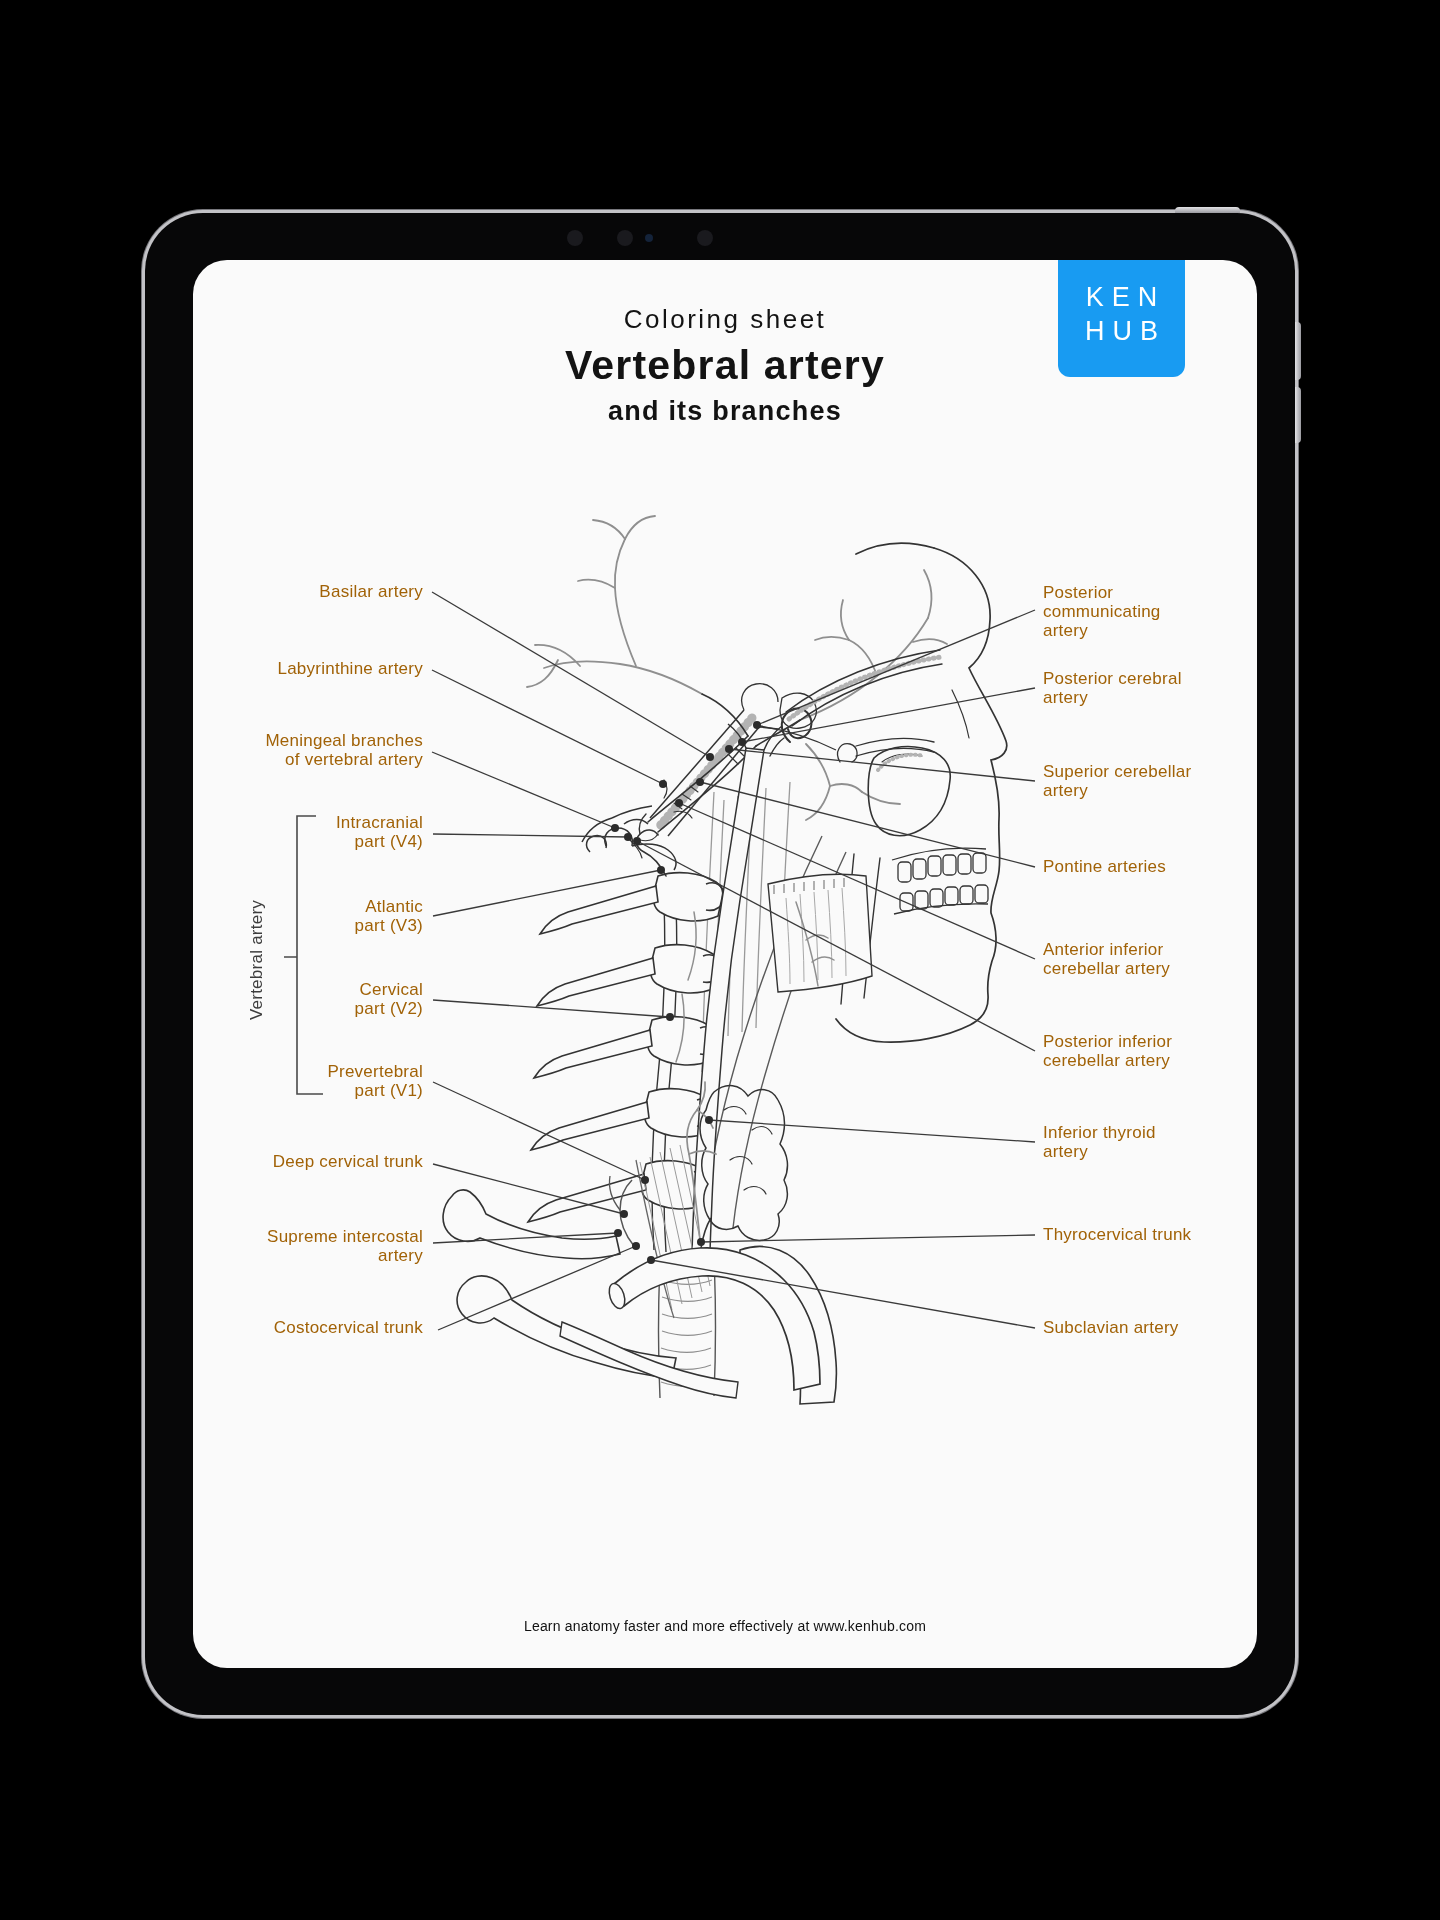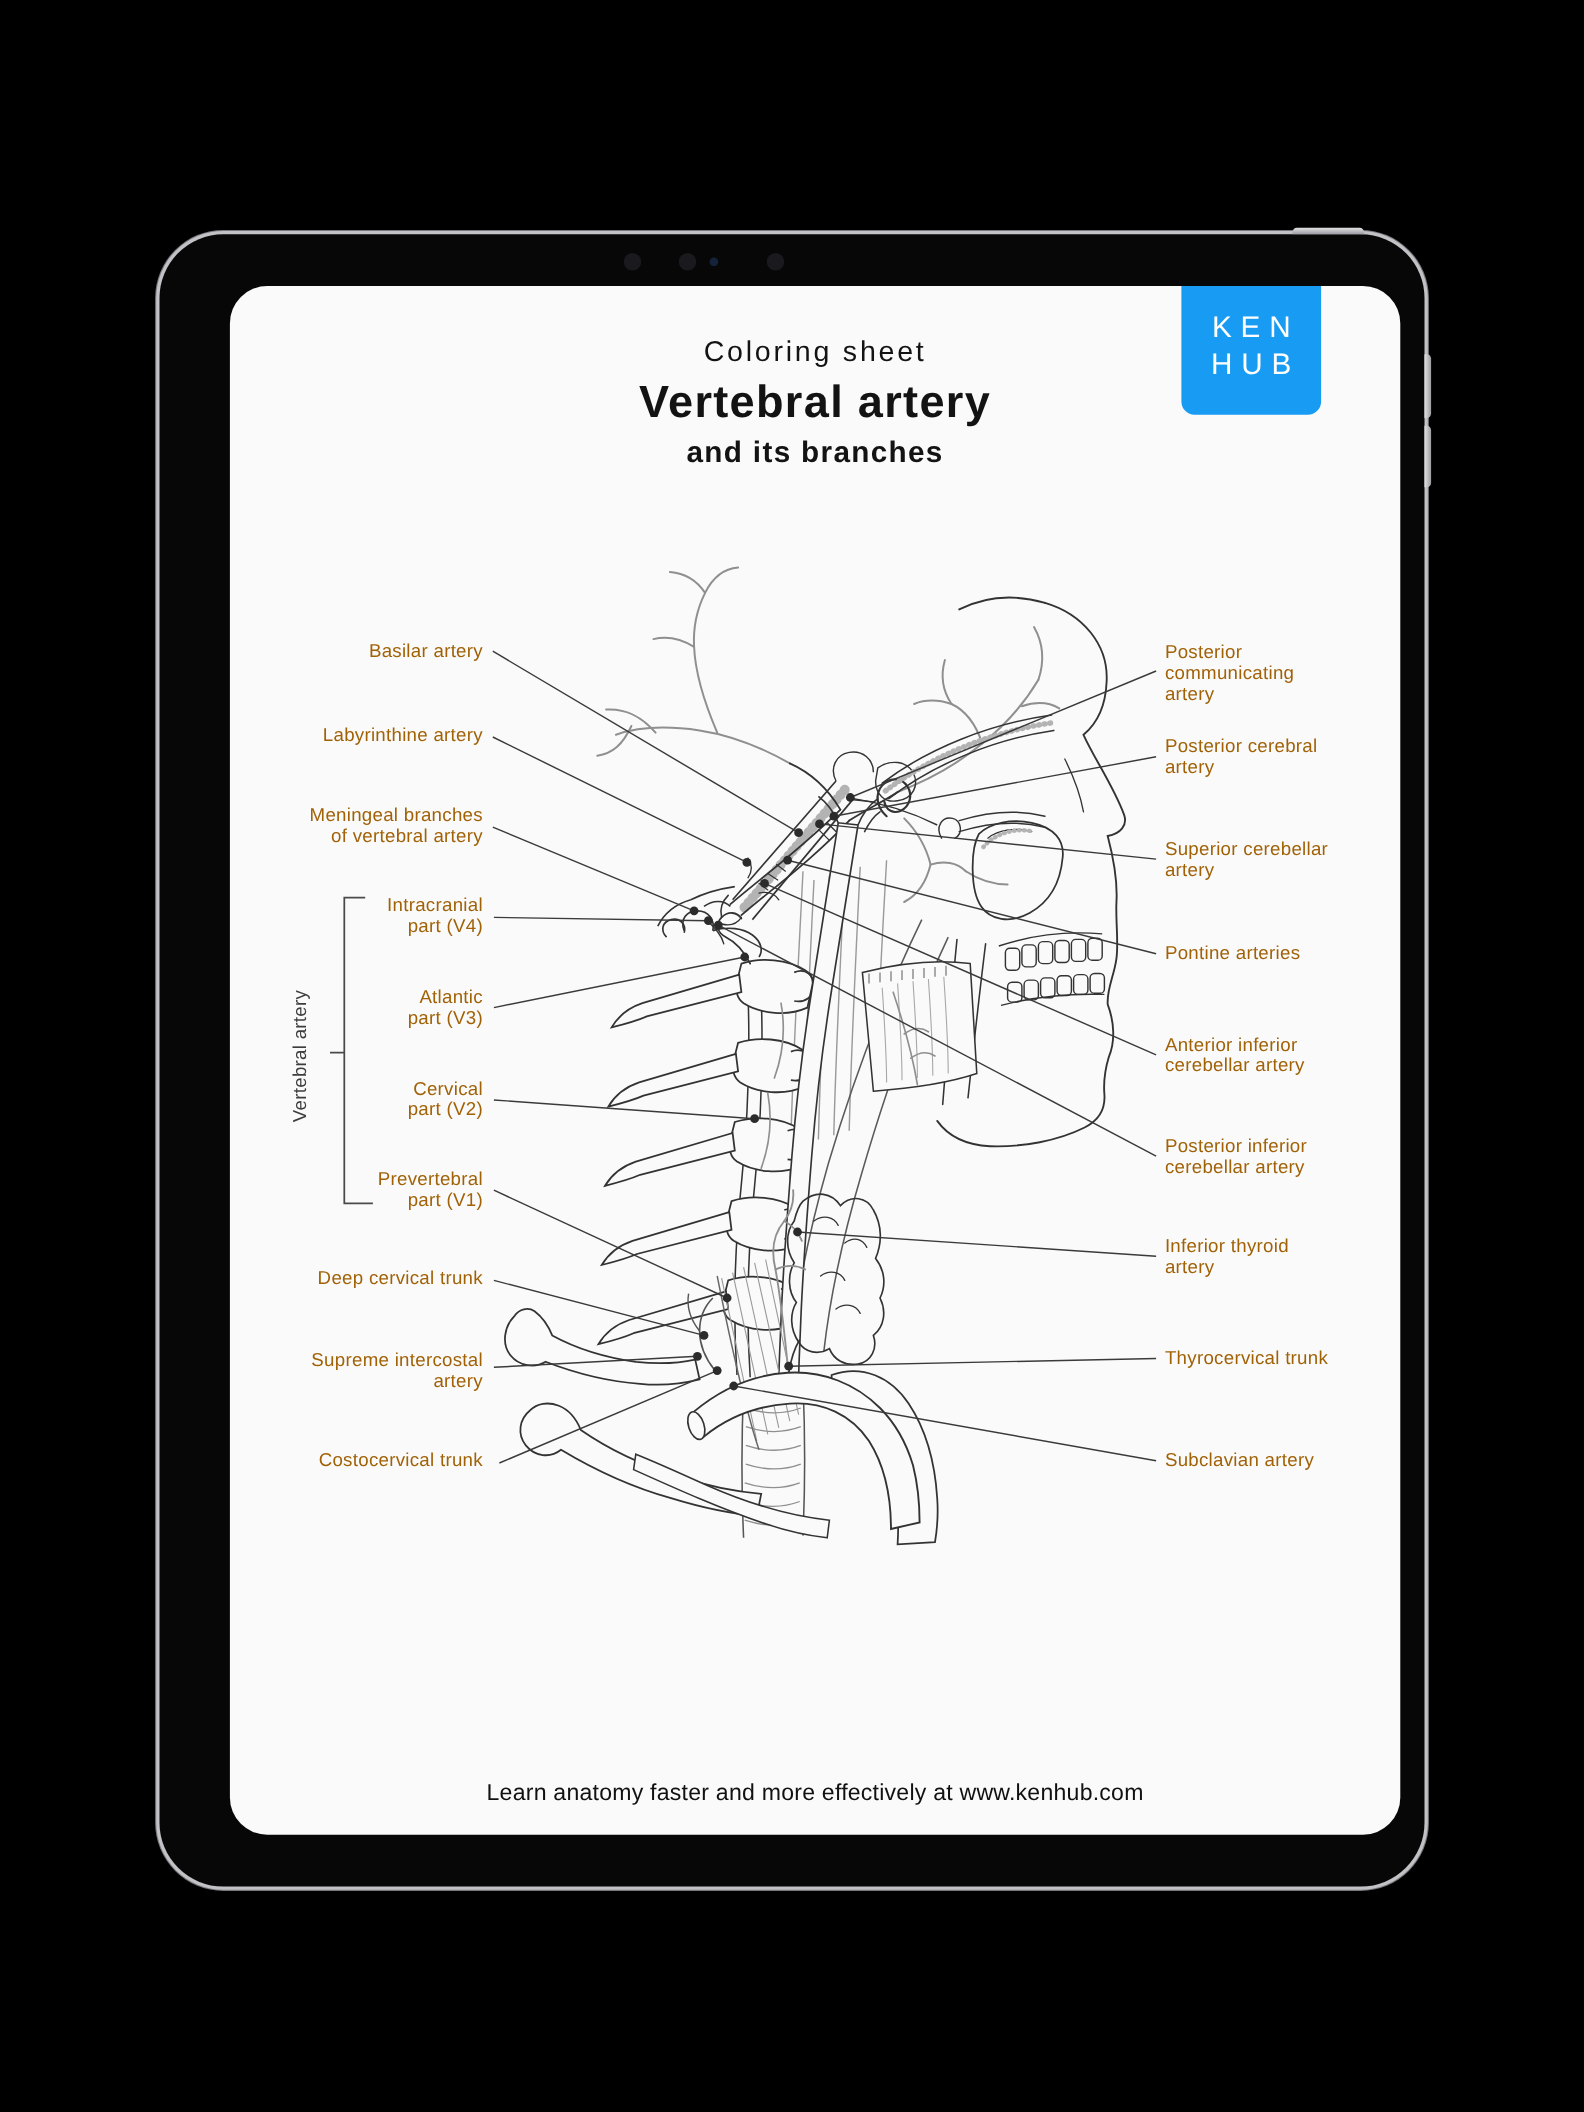--- a/index.html
+++ b/index.html
@@ -4,42 +4,42 @@
 <style>
   html,body{margin:0;padding:0;background:#000;width:1440px;height:1920px;overflow:hidden;
     font-family:"Liberation Sans","DejaVu Sans",sans-serif;}
   .stage{position:relative;width:1440px;height:1920px;background:#000;}
   
   .device{position:absolute;left:145px;top:213px;width:1150px;height:1502px;background:#070708;
     border-radius:58px;box-shadow:0 0 0 3px #c2c2c6,0 0 0 4px #77777c,0 18px 60px rgba(0,0,0,.8);}
   .cam{position:absolute;border-radius:50%;background:#1a1a1e;}
   .sidebtn{position:absolute;background:linear-gradient(90deg,#e3e3e6,#9a9aa0);}
   .topbtn{position:absolute;background:linear-gradient(#e3e3e6,#9a9aa0);}
-  .screen{position:absolute;left:64px;top:47px;width:1064px;height:1408px;background:#fafafa;
+  .screen{position:absolute;left:48px;top:47px;width:1064px;height:1408px;background:#fafafa;
     border-radius:34px;overflow:hidden;}
   
   .logo{position:absolute;left:865px;top:0;width:127px;height:117px;border-radius:0 0 12px 12px;
     text-align:center;box-sizing:border-box;padding-top:20px;}
   .logo span{display:block;color:#fff;font-size:27px;line-height:34px;letter-spacing:8px;
     font-weight:500;text-indent:8px;}
   
   .title{position:absolute;left:0;top:44px;width:100%;text-align:center;color:#131313;}
   .kicker{font-size:26px;letter-spacing:2.5px;line-height:30px;font-weight:400;}
   .big{font-size:41px;line-height:46px;font-weight:600;letter-spacing:1.2px;margin-top:8px;}
   .big2{font-size:27px;line-height:46px;font-weight:600;letter-spacing:1.2px;}
   
   .lbl{position:absolute;font-size:17px;line-height:19px;color:#a16207;letter-spacing:.25px;
     white-space:pre-line;}
   .ll{right:834px;text-align:right;}
   .rl{left:850px;text-align:left;}
   .vlabel{position:absolute;left:64px;top:700px;transform:translate(-50%,-50%) rotate(-90deg);
     font-size:17px;color:#3d3d3d;letter-spacing:.25px;white-space:nowrap;}
   .sheet{position:absolute;left:0;top:0;width:1064px;height:1408px;}
   
-  .footer{position:absolute;left:0;top:1358px;width:100%;text-align:center;font-size:21px;
+  .footer{position:absolute;left:0;top:1358px;width:100%;text-align:center;font-size:14px;
     color:#111;letter-spacing:.2px;font-weight:400;}
 </style>
 </head>
 <body>
 
 <div class="stage">
   <div class="device">
 
     <div class="cam" style="left:422px;top:17px;width:16px;height:16px;"></div>
     <div class="cam" style="left:472px;top:17px;width:16px;height:16px;"></div>

